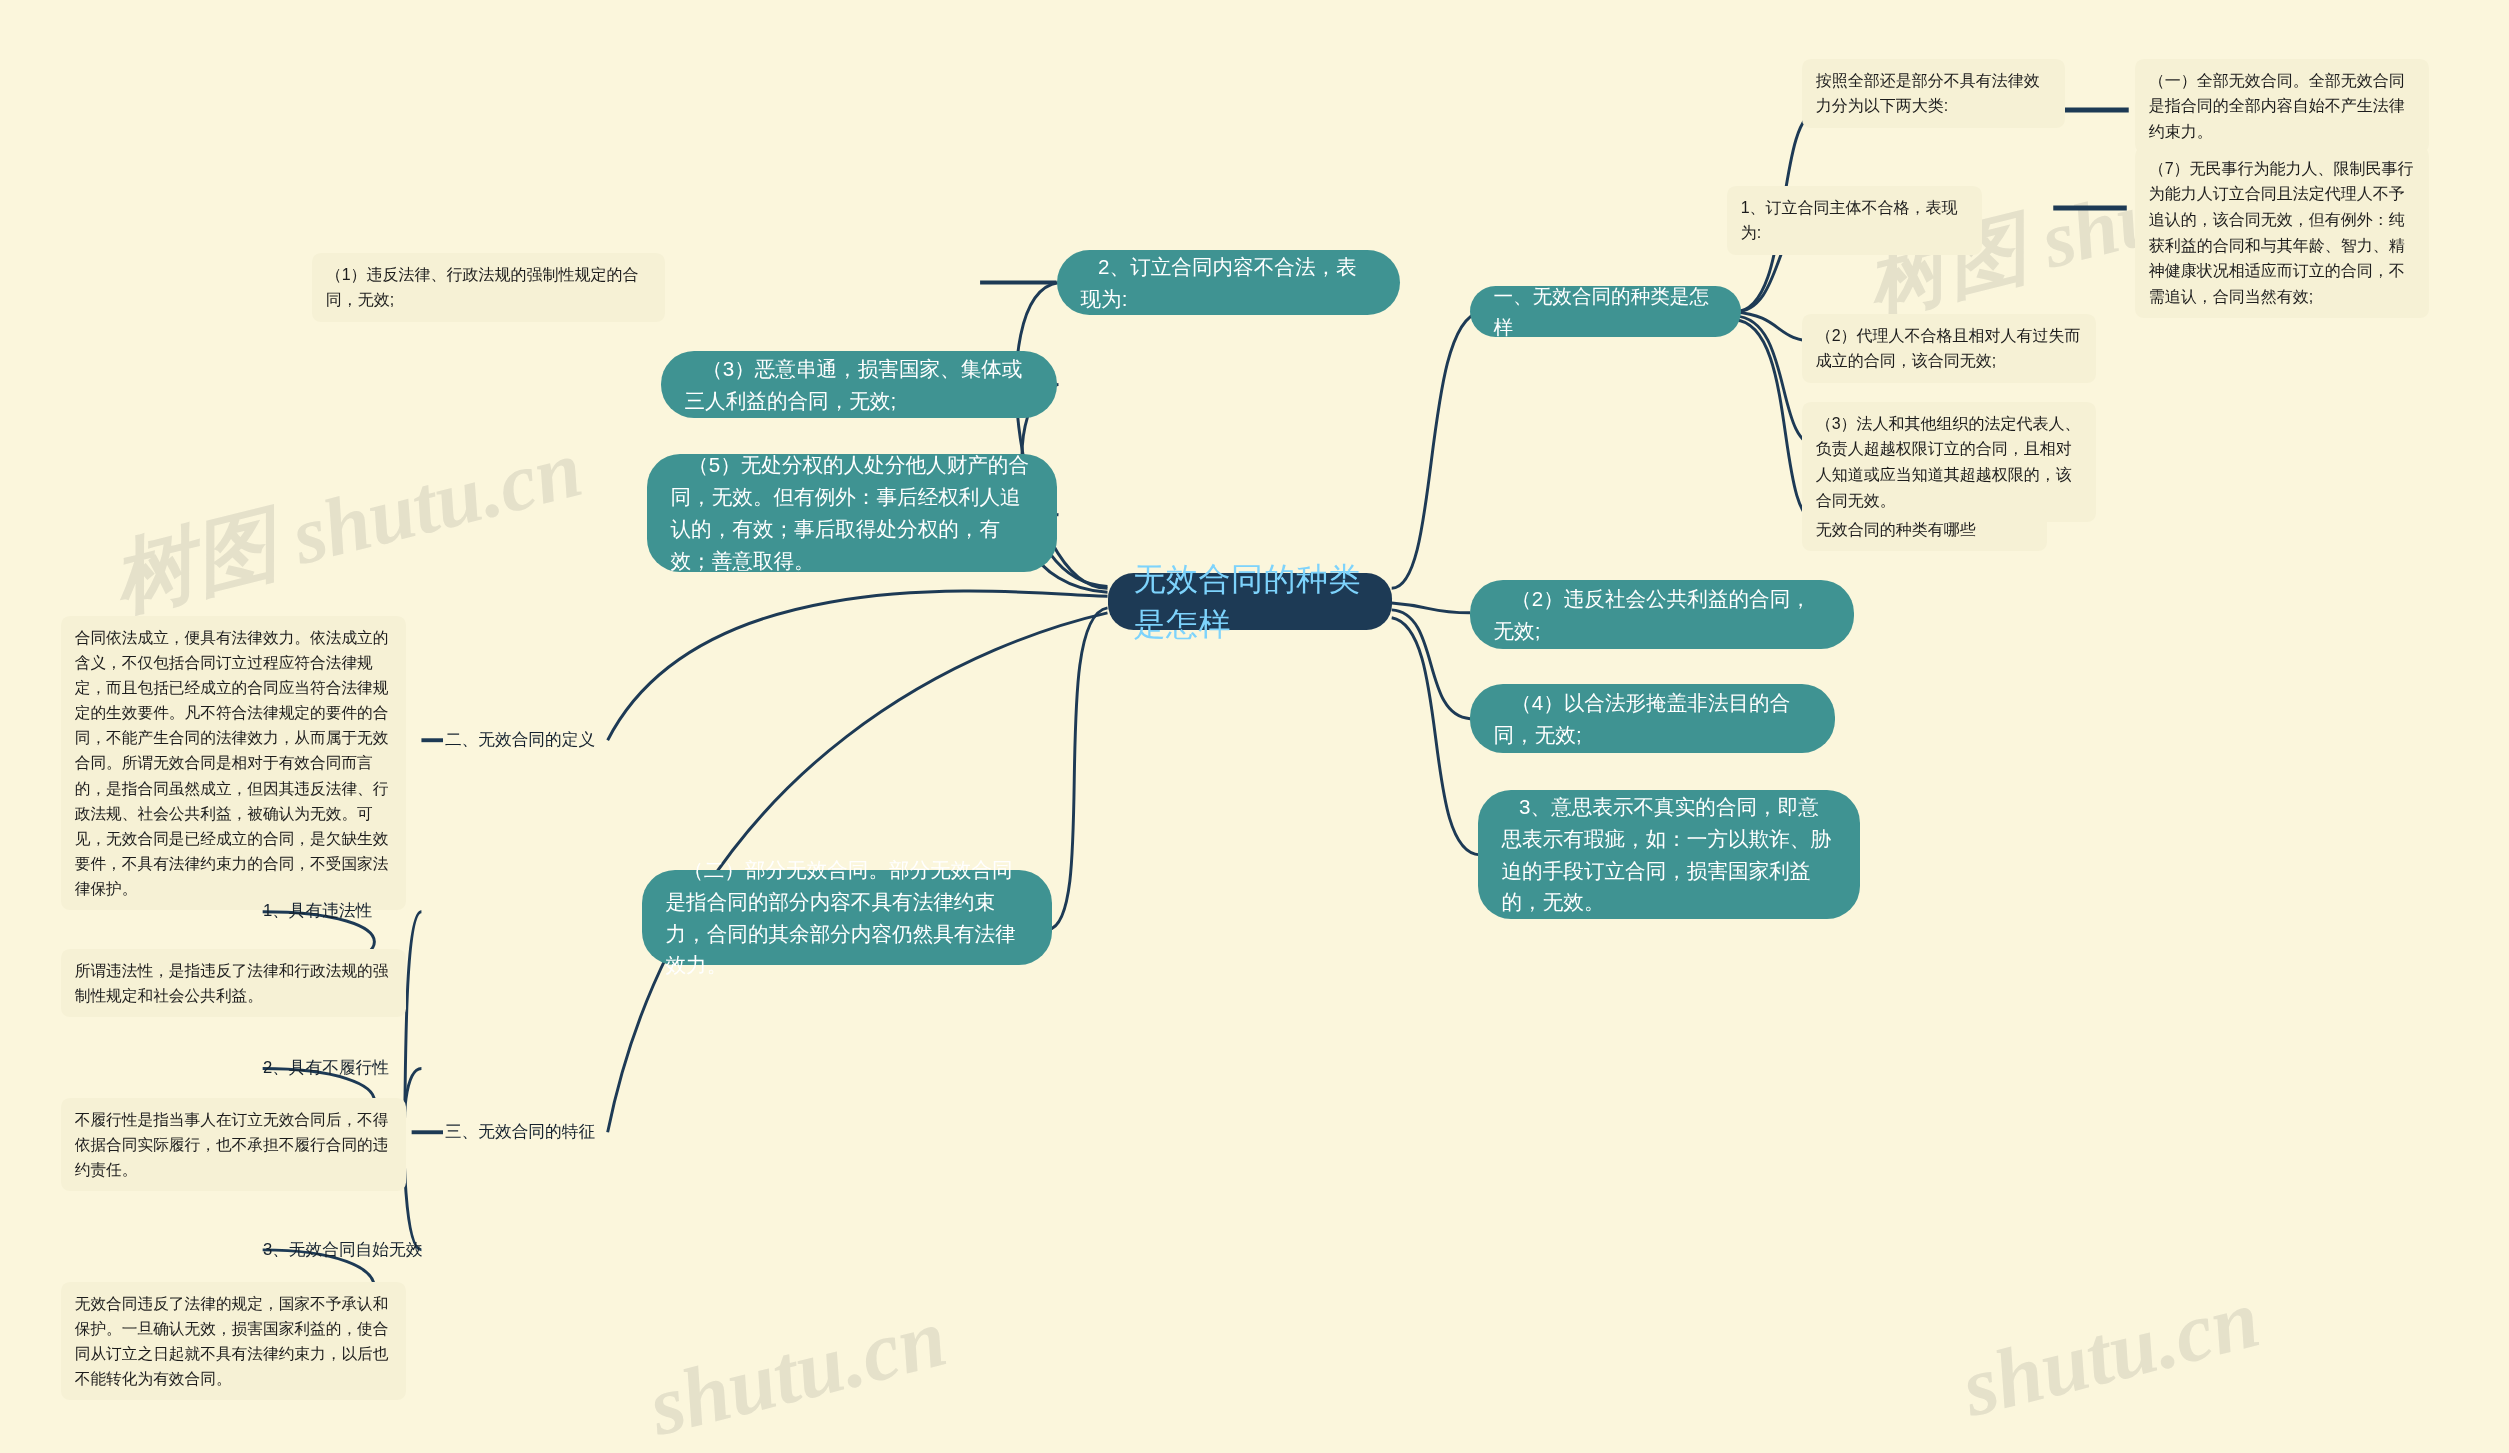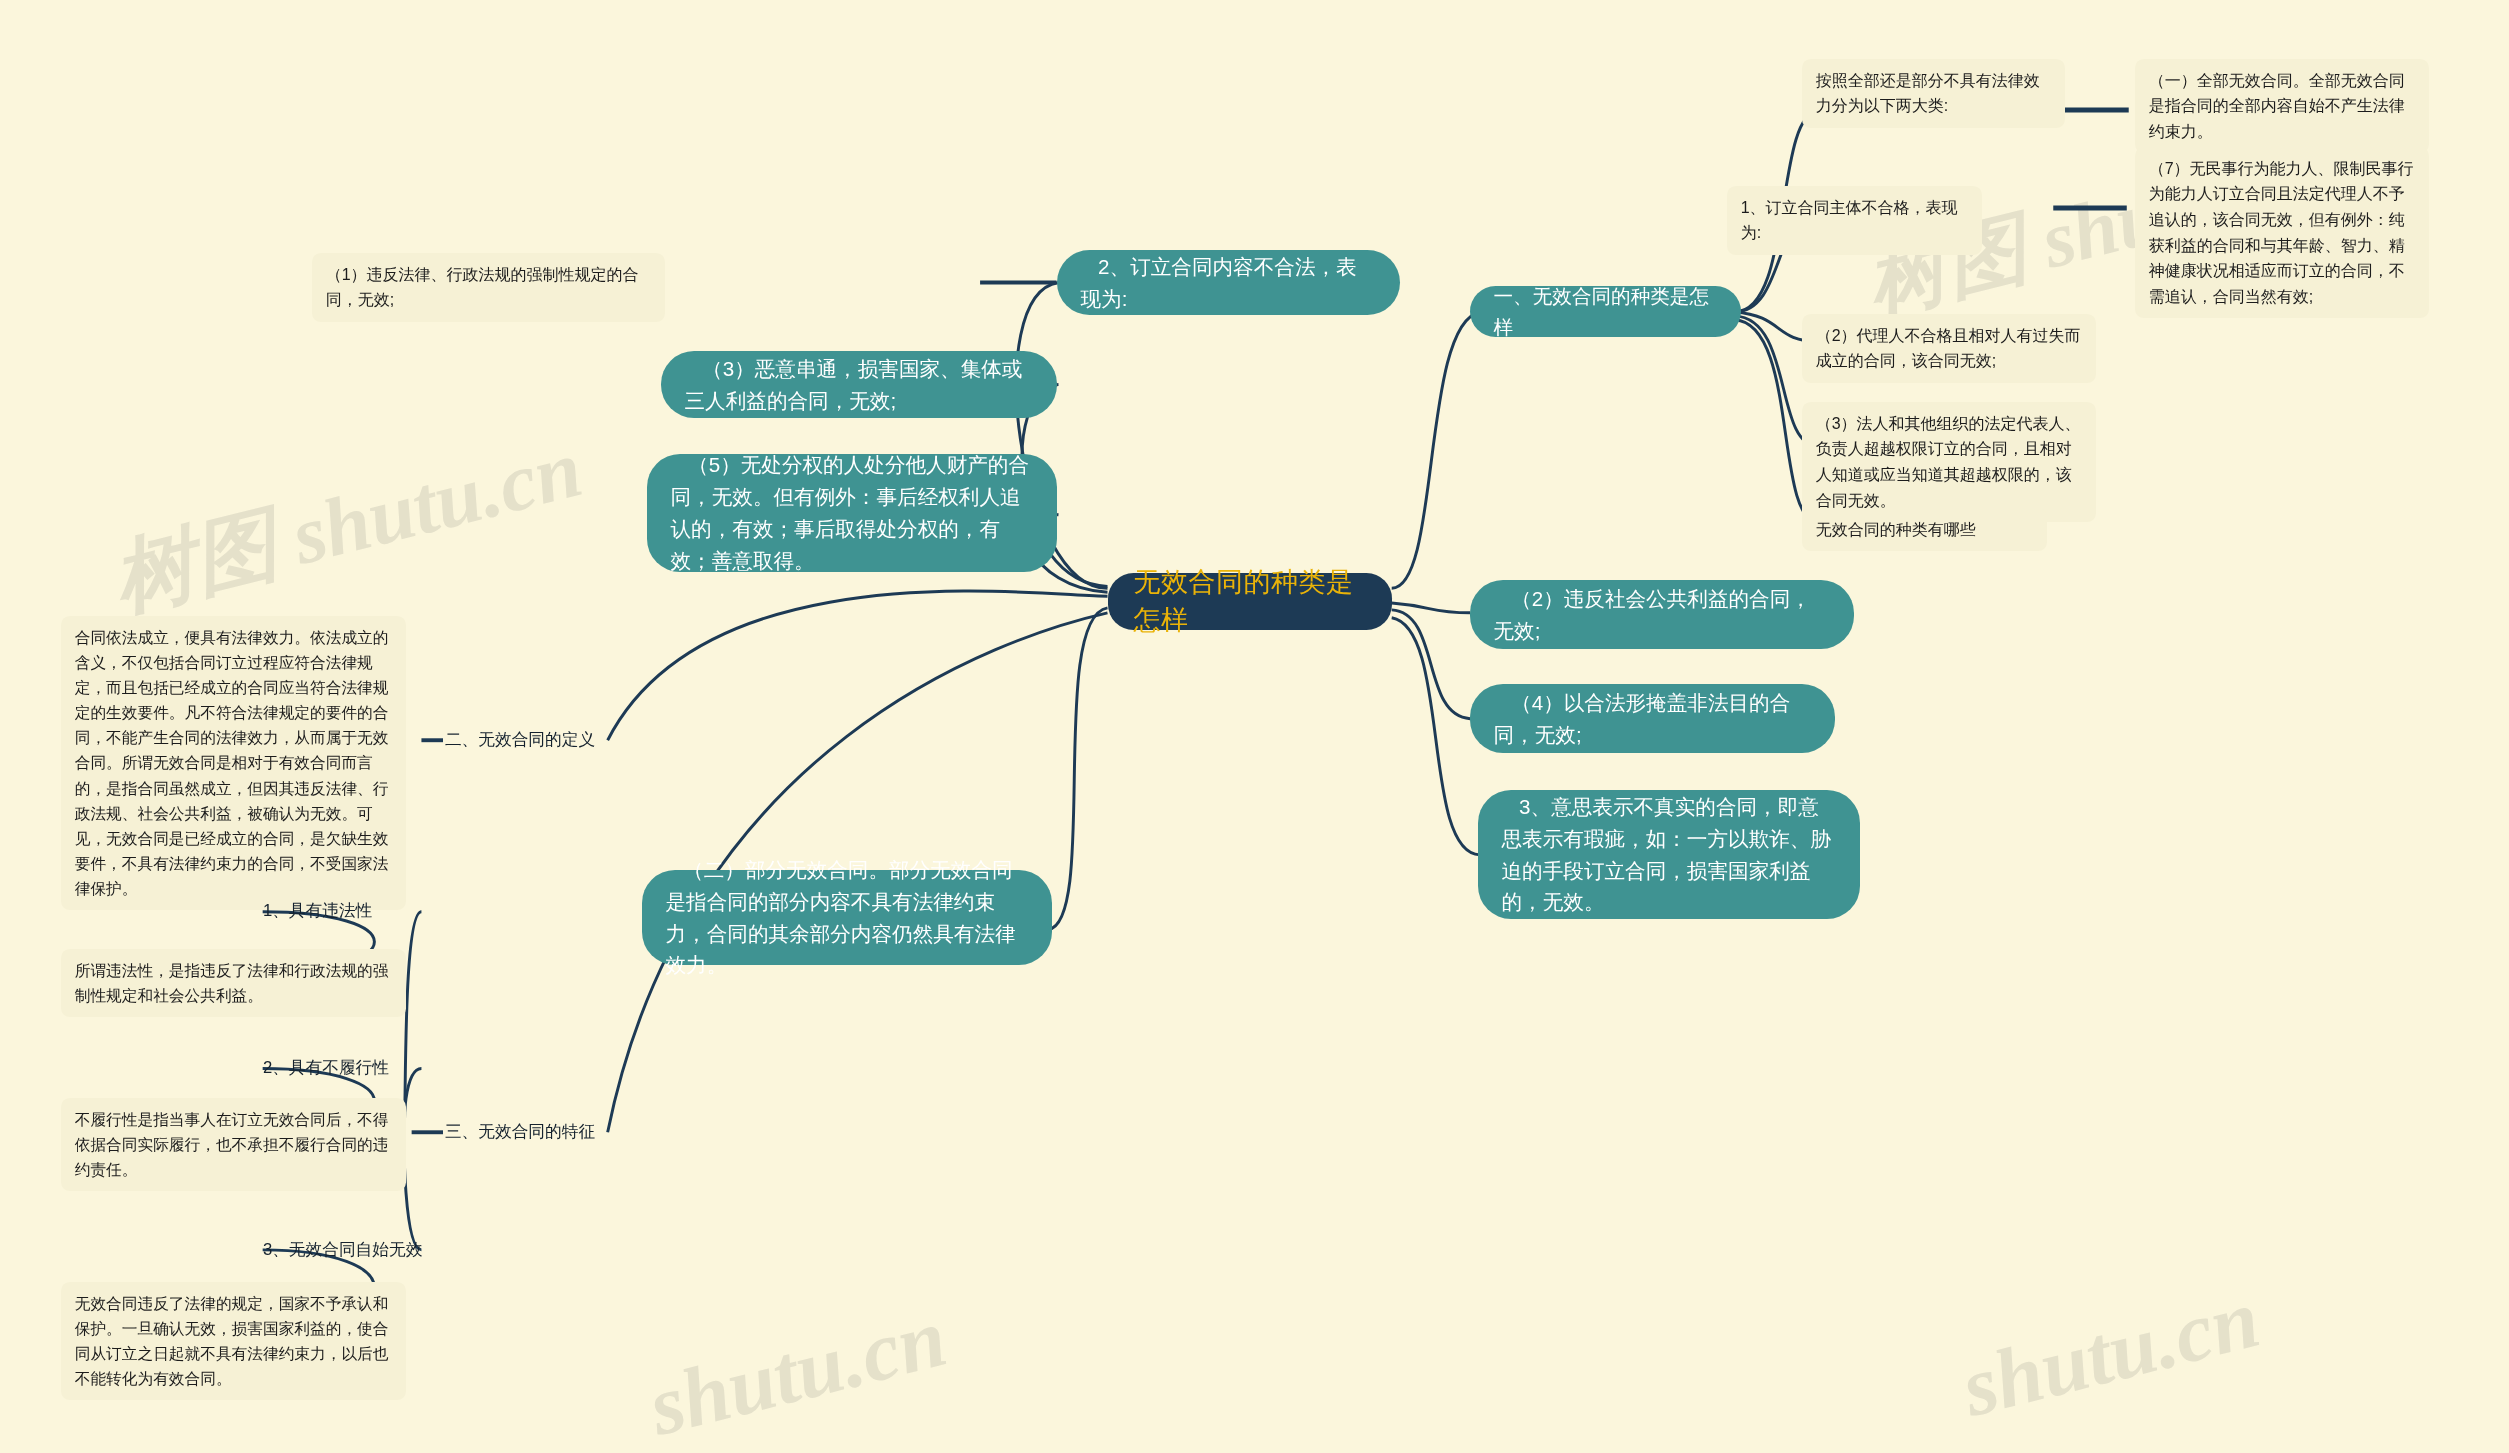--- a/index.html
+++ b/index.html
@@ -22,23 +22,23 @@
     font-weight:700;
   }
   .node{
     position:absolute;
     box-sizing:border-box;
     display:flex;
     align-items:center;
   }
   .root{
     background:#1d3a55;
-    color:#eab308;
+    color:#7dd3fc;
     border-radius:25.5px;
-    font-size:27px;
+    font-size:32px;
     letter-spacing:0.5px;
     justify-content:center;
     line-height:1.4;
     padding:9.8px 25.5px;
   }
   .teal{
     background:#3f9392;
     color:#ffffff;
     border-radius:33px;
     font-size:20.6px;

